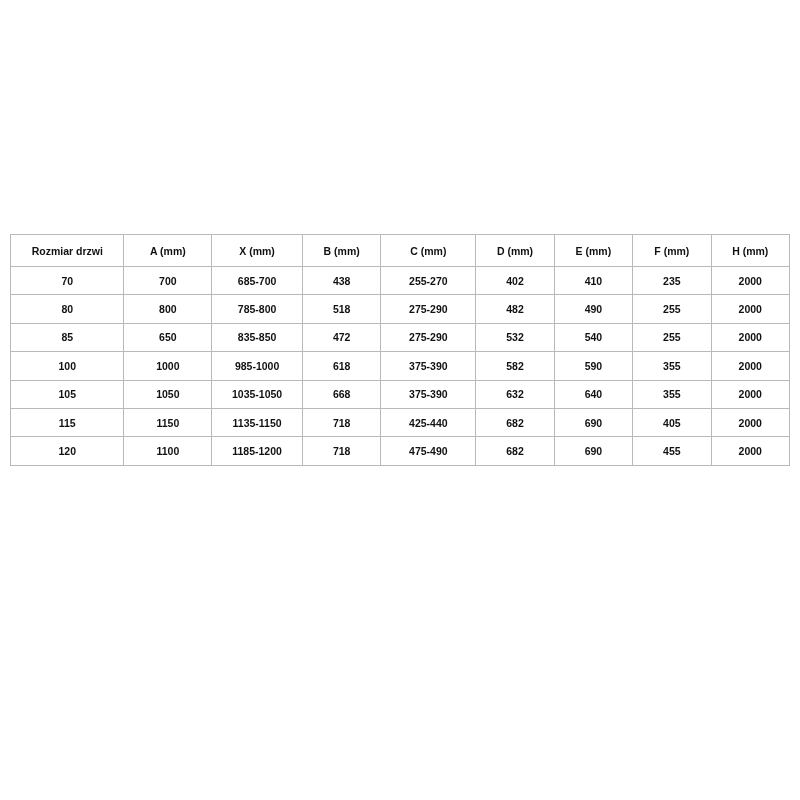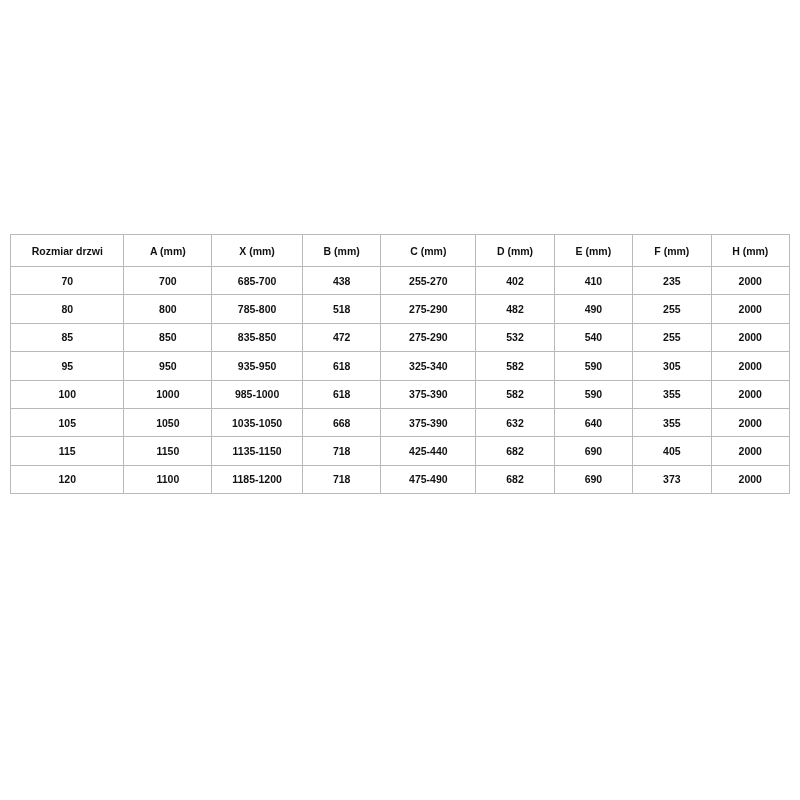--- a/index.html
+++ b/index.html
@@ -110,38 +110,27 @@
           <td>785-800</td>
           <td>518</td>
           <td>275-290</td>
           <td>482</td>
           <td>490</td>
           <td>255</td>
           <td>2000</td>
         </tr>
         <tr>
           <td>85</td>
-          <td>850</td>
+          <td>650</td>
           <td>835-850</td>
           <td>472</td>
           <td>275-290</td>
           <td>532</td>
           <td>540</td>
           <td>255</td>
-          <td>2000</td>
-        </tr>
-        <tr>
-          <td>95</td>
-          <td>950</td>
-          <td>935-950</td>
-          <td>618</td>
-          <td>325-340</td>
-          <td>582</td>
-          <td>590</td>
-          <td>305</td>
           <td>2000</td>
         </tr>
         <tr>
           <td>100</td>
           <td>1000</td>
           <td>985-1000</td>
           <td>618</td>
           <td>375-390</td>
           <td>582</td>
           <td>590</td>
@@ -171,19 +160,19 @@
           <td>2000</td>
         </tr>
         <tr>
           <td>120</td>
           <td>1100</td>
           <td>1185-1200</td>
           <td>718</td>
           <td>475-490</td>
           <td>682</td>
           <td>690</td>
-          <td>373</td>
+          <td>455</td>
           <td>2000</td>
         </tr>
       </tbody>
     </table>
   </div>
 </div>
 
 </body></html>

